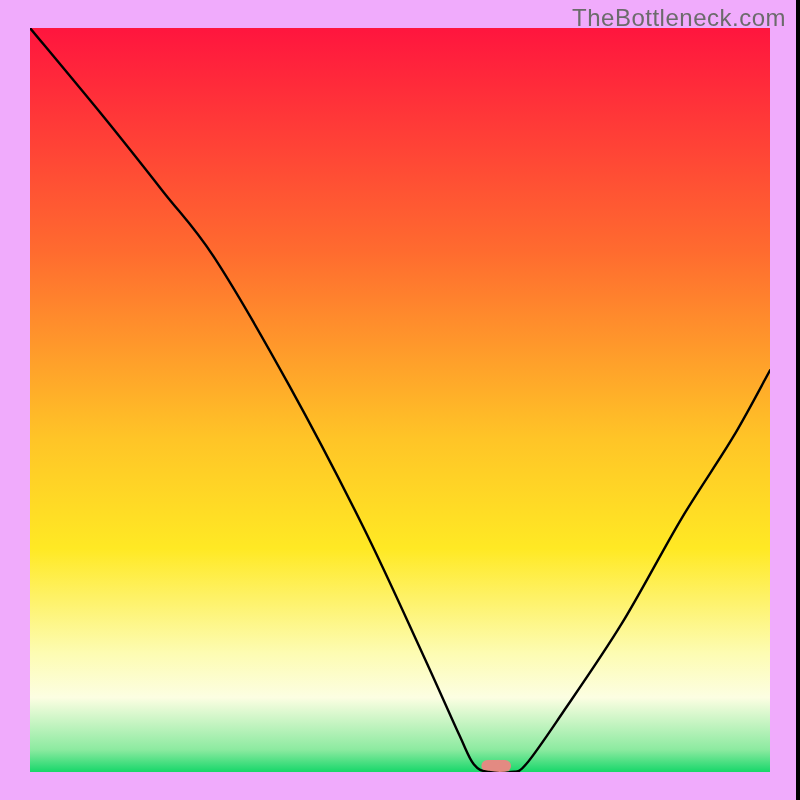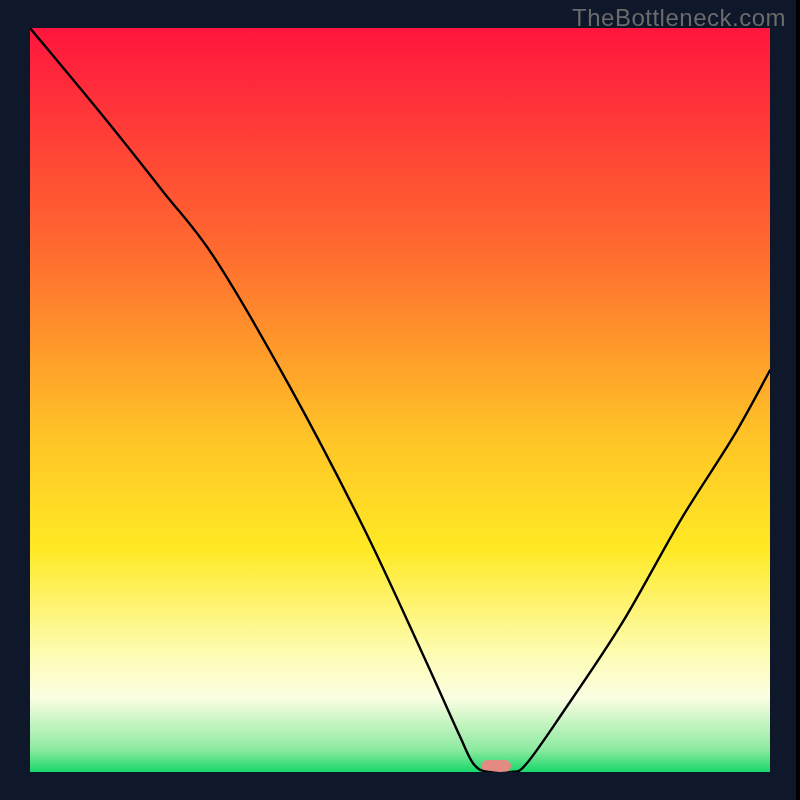--- a/index.html
+++ b/index.html
@@ -1,21 +1,21 @@
 <!DOCTYPE html>
 <html><head>
 <meta charset="utf-8">
 <style>
   * { margin: 0; padding: 0; box-sizing: border-box; }
   html, body { width: 800px; height: 800px; overflow: hidden; background: #000; }
   .frame {
     position: relative;
     width: 796px;
     height: 800px;
-    background: #0f172a;
+    background: #f0abfc;
     text-align: right;
   }
   .watermark {
     position: absolute;
     top: 4px;
     right: 10px;
     font-family: Arial, Helvetica, sans-serif;
     font-size: 24px;
     color: #6b6b6b;
     letter-spacing: 0.5px;

